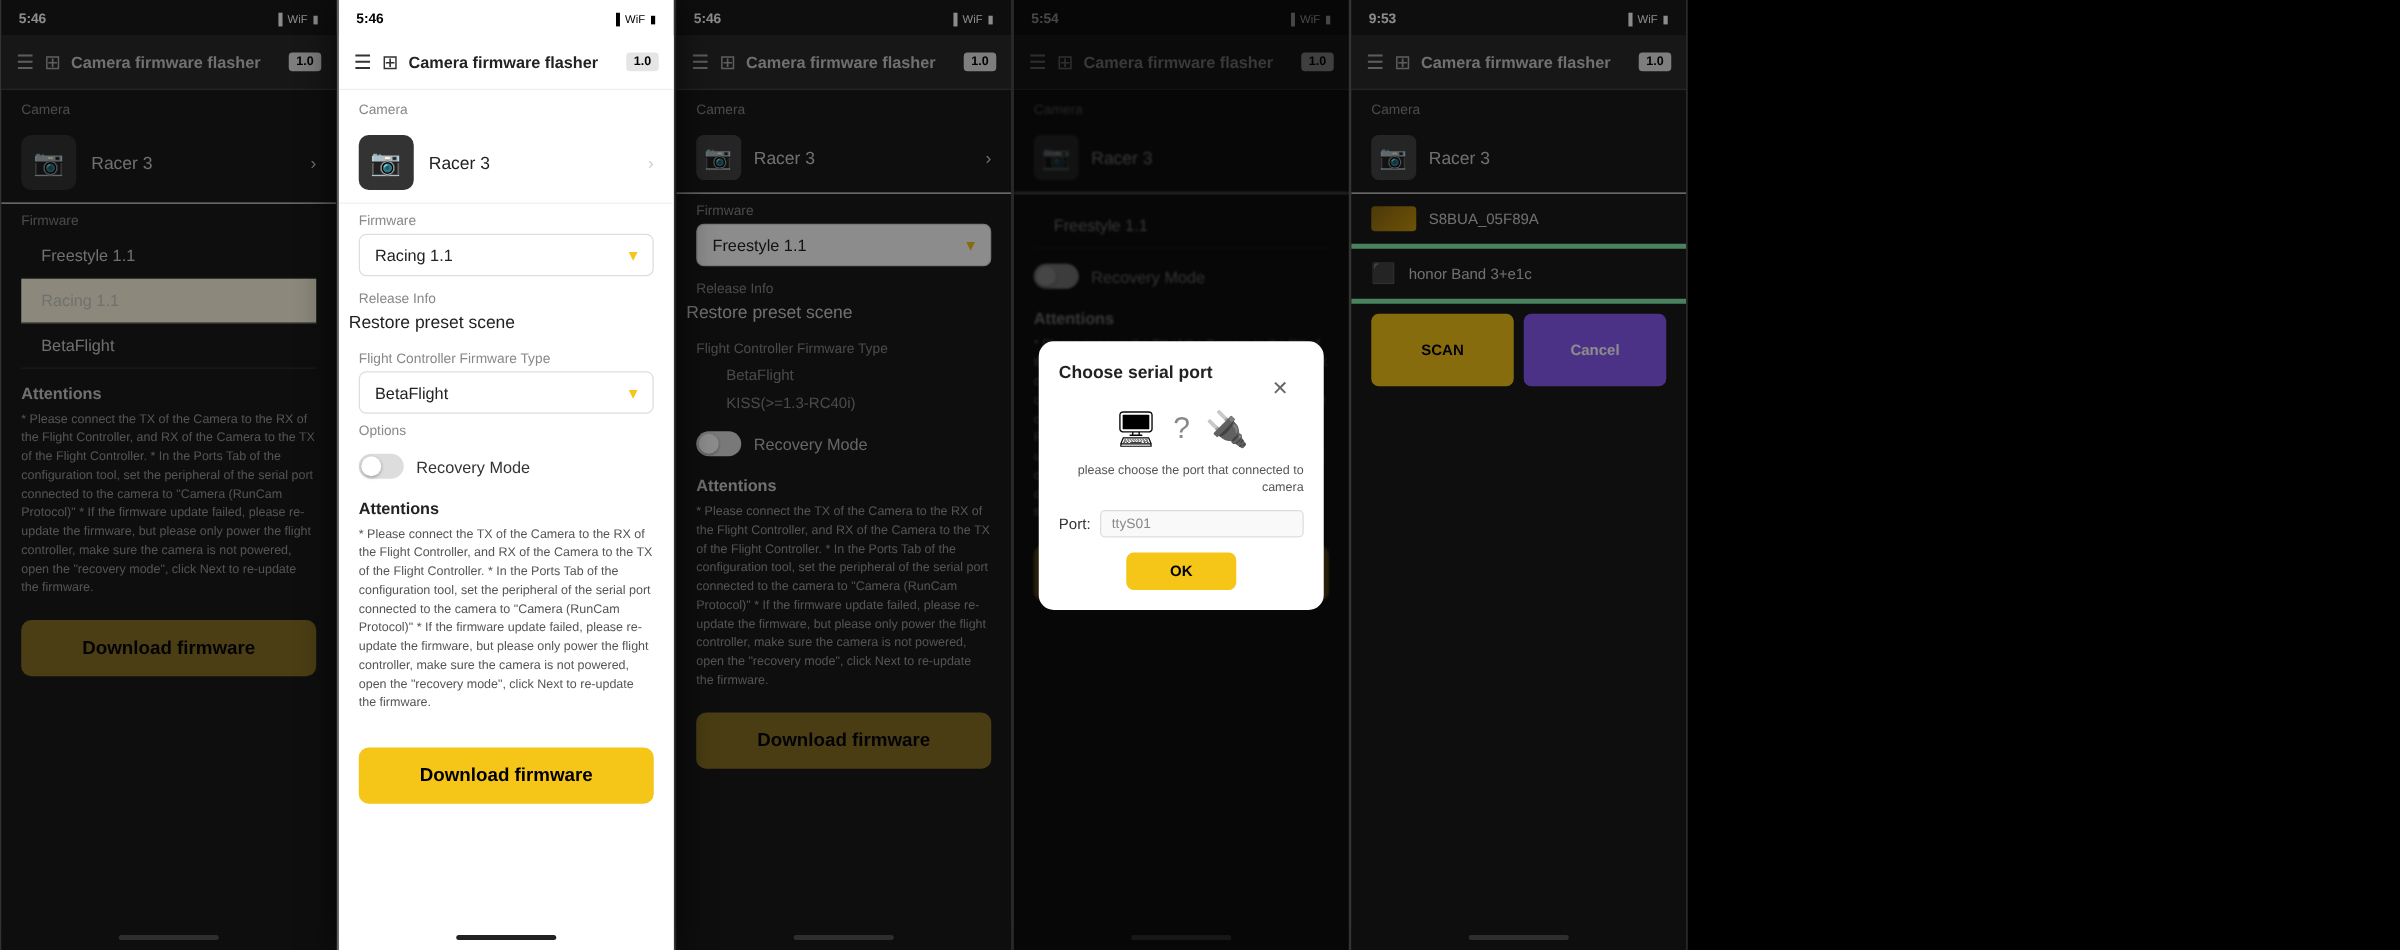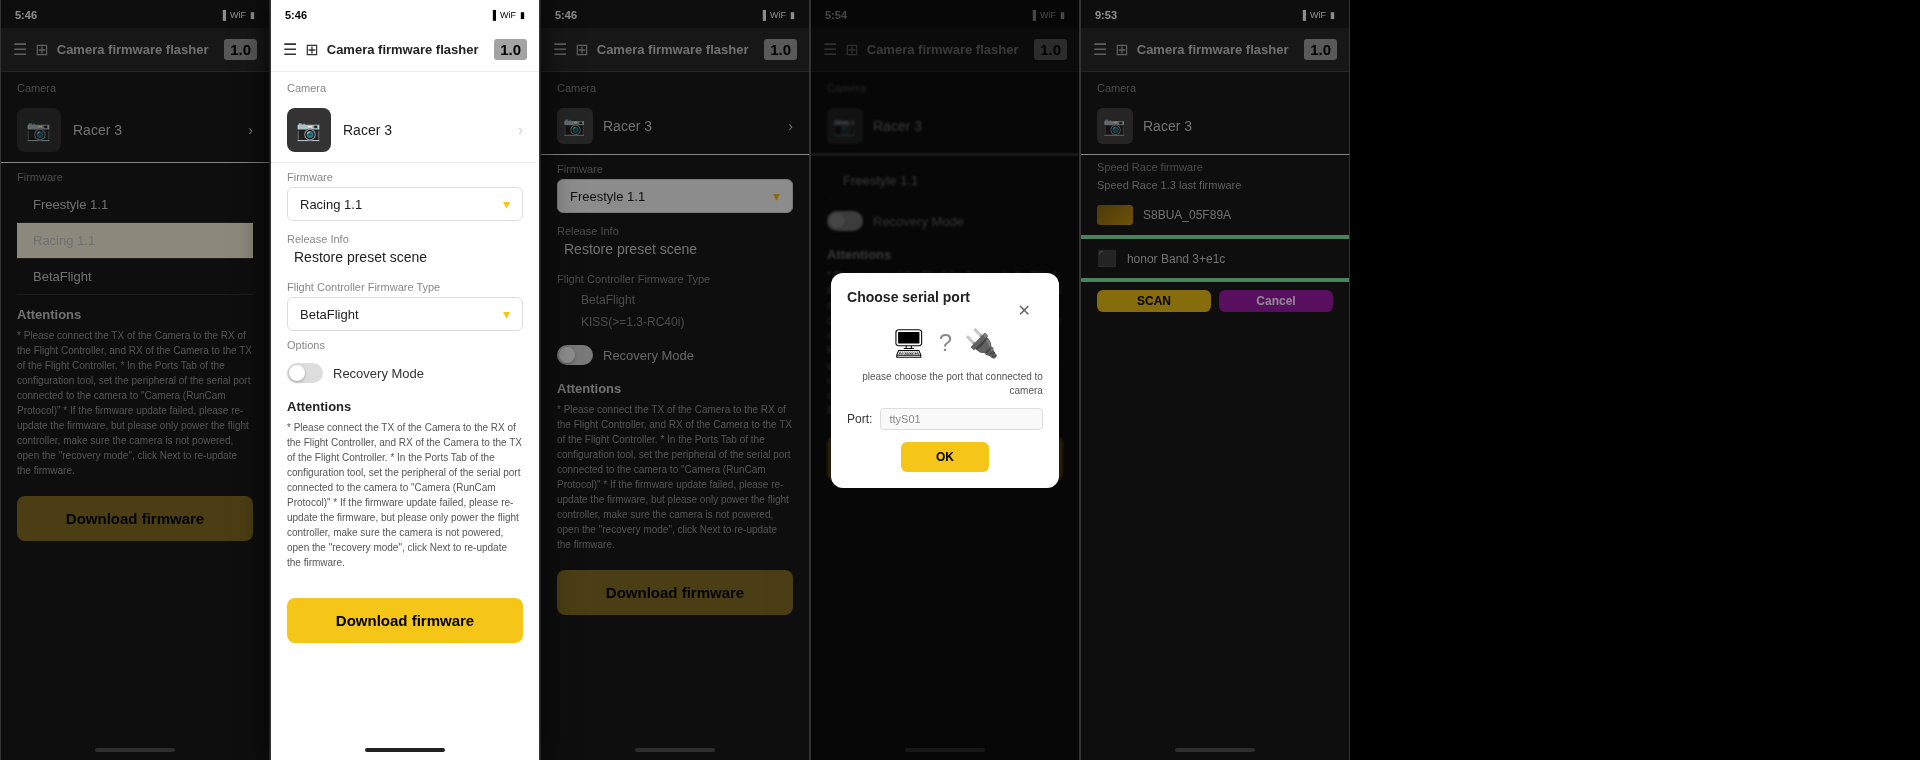--- a/index.html
+++ b/index.html
@@ -97,23 +97,23 @@
       font-size: 13px;
       font-weight: 600;
       color: #222;
     }
 
     .phone:not(.active) .header-title {
       color: #ccc;
     }
 
     .header-badge {
-      background: #a3a3a3;
+      background: #e5e5e5;
       color: #000;
-      font-size: 15px;
+      font-size: 10px;
       font-weight: 700;
       padding: 2px 6px;
       border-radius: 3px;
     }
 
     
     .content {
       flex: 1;
       overflow: hidden;
       position: relative;
@@ -199,21 +199,21 @@
     .release-info-label {
       font-size: 11px;
       color: #888;
       padding: 8px 16px 2px;
     }
 
     .release-info-value {
       font-size: 14px;
       font-weight: 500;
       color: #222;
-      padding: 2px 23px 8px;
+      padding: 2px 8px 8px;
     }
 
     .phone:not(.active) .release-info-value {
       color: #ccc;
     }
 
     
     .toggle-row {
       display: flex;
       align-items: center;
@@ -487,31 +487,31 @@
 
     
     .btn-row {
       display: flex;
       gap: 8px;
       padding: 8px 16px;
     }
 
     .btn-small {
       flex: 1;
-      padding: 4px;
+      padding: 22px;
       border: none;
       border-radius: 6px;
       font-size: 12px;
       font-weight: 600;
       cursor: pointer;
       text-align: center;
     }
 
     .btn-yellow { background: #f5c518; color: #000; }
-    .btn-gray { background: #a21caf; color: #fff; }
+    .btn-gray { background: #8b5cf6; color: #fff; }
 
     .options-label {
       font-size: 11px;
       color: #888;
       padding: 4px 16px;
     }
 
     .spacer { flex: 1; }
 
     .small-camera-icon {
@@ -761,24 +761,20 @@
     <span class="header-icon">⊞</span>
     <span class="header-title">Camera firmware flasher</span>
     <span class="header-badge">1.0</span>
   </div>
   <div class="content">
     <div class="section-label">Camera</div>
     <div class="camera-row">
       <div class="small-camera-icon">📷</div>
       <span class="camera-name">Racer 3</span>
     </div>
-    <div style="padding:6px 16px 2px;">
-      <div class="field-label">Speed Race firmware</div>
-      <div style="font-size:11px; color:#aaa; padding:2px 0;">Speed Race 1.3 last firmware</div>
-    </div>
 
     <div class="bt-list-item">
       <span style="display:inline-block; width:36px; height:20px; background:linear-gradient(135deg,#8B6914,#c8960c); border-radius:3px; margin-right:10px;"></span>
       <span class="bt-name">S8BUA_05F89A</span>
     </div>
     <div class="bt-list-item">
       <span class="bt-icon">⬛</span>
       <span class="bt-name">honor Band 3+e1c</span>
     </div>
     <div class="spacer"></div>

